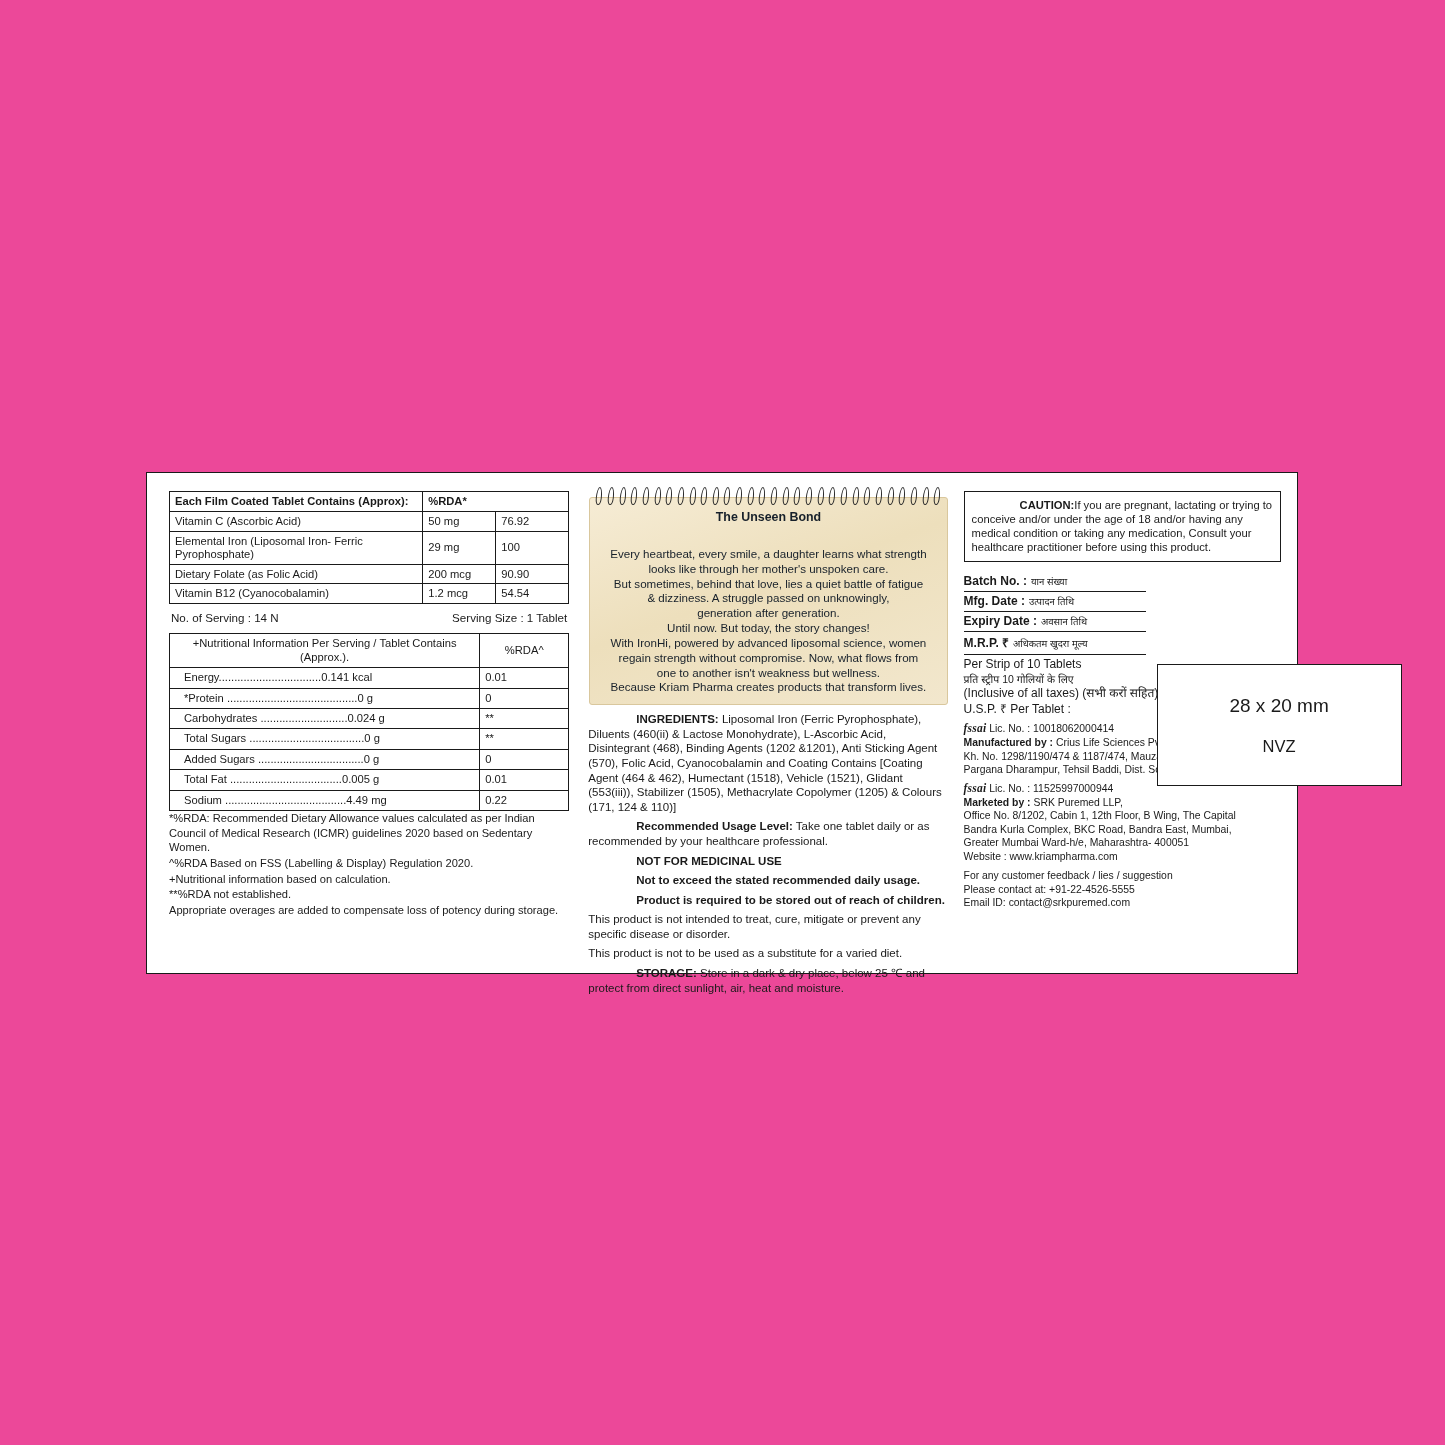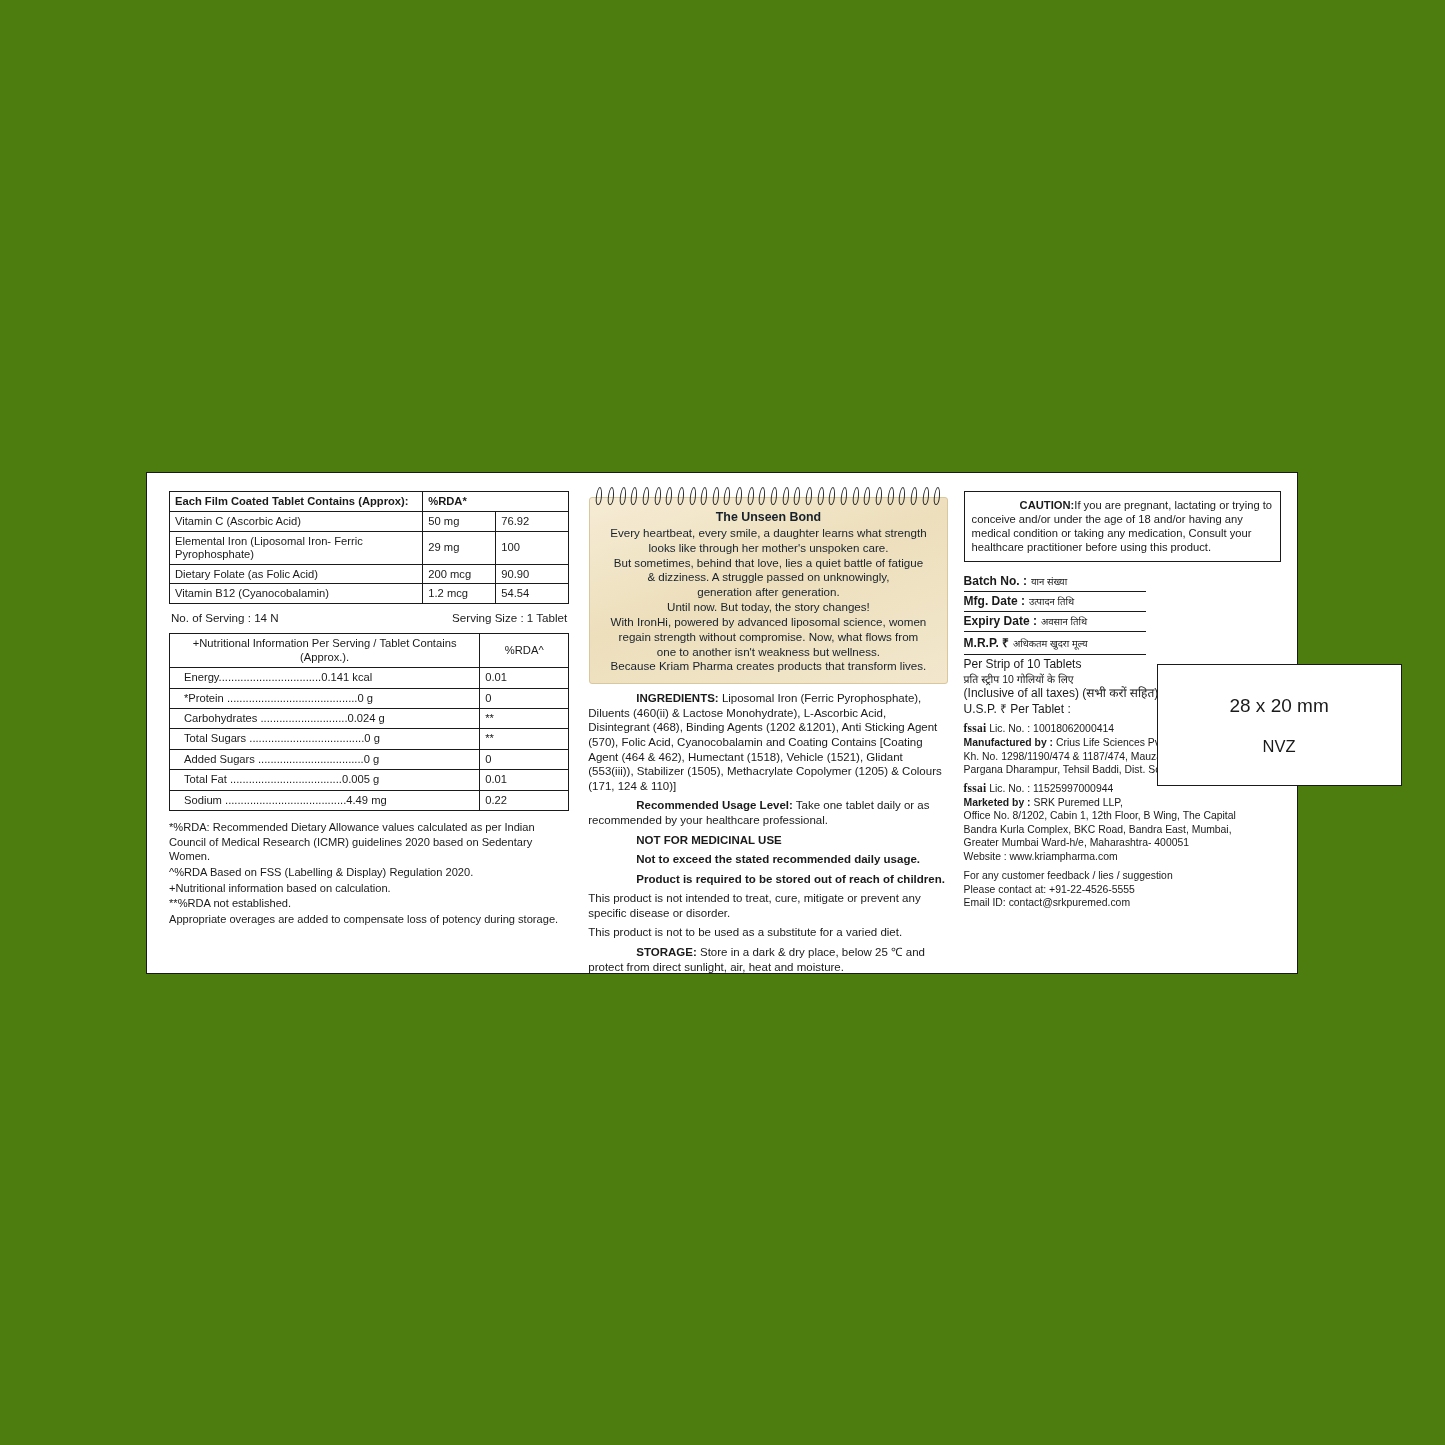--- a/index.html
+++ b/index.html
@@ -7,21 +7,21 @@
     padding: 0;
     background: #efefef;
     width: 1445px;
     height: 1445px;
     font-family: "Liberation Sans", sans-serif;
   }
   #stage {
     position: relative;
     width: 1445px;
     height: 1445px;
-    background: #4d7c0f;
+    background: #ec4899;
     overflow: hidden;
   }
   #label {
     position: absolute;
     left: 146px;
     top: 472px;
     width: 1152px;
     height: 502px;
     background: #ffffff;
     border: 1px solid #1a1a1a;
@@ -81,21 +81,21 @@
     line-height: 1.2;
   }
   table.nutri2 th { font-weight: normal; text-align: center; }
   .n2-name { padding-left: 14px !important; border-right: none !important; }
   .n2-val  { width: 78px; text-align: left; }
 
   .footnotes {
     font-size: 11.1px;
     line-height: 1.32;
     color: #1a1a1a;
-    margin-top: 9px;
+    margin-top: 0;
   }
   .footnotes p { margin: 0 0 1px 0; }
 
   
   .story-card {
     position: relative;
     margin: 14px 2px 4px 2px;
     background: #f3e6c8;
     background-image: linear-gradient(160deg, #f6ecd5 0%, #eddfbc 45%, #f2e7cd 100%);
     border: 1px solid #d9c79d;
@@ -122,21 +122,21 @@
     height: 16px;
     border: 1.6px solid #2b2b2b;
     border-radius: 50% 50% 45% 45% / 60% 60% 40% 40%;
     border-top-color: #2b2b2b;
     background: transparent;
     transform: skewX(-6deg);
   }
   .story-title {
     font-weight: bold;
     font-size: 12.4px;
-    margin-bottom: 0;
+    margin-bottom: 21px;
   }
   .story-body p { margin: 0; }
 
   .mid-text {
     font-size: 11.5px;
     line-height: 1.27;
     color: #1a1a1a;
     margin-top: 7px;
   }
   .mid-text p { margin: 0 0 5px 1px; }
@@ -190,20 +190,21 @@
     margin-top: 2px;
   }
   .strip-info .hi { font-size: 10.5px; }
   .small-block {
     font-size: 10.4px;
     line-height: 1.3;
     color: #1a1a1a;
   }
   .small-block .bb { font-weight: bold; }
   .fssai {
+    font-style: italic;
     font-weight: bold;
     font-family: "Liberation Serif", serif;
     font-size: 11.5px;
     letter-spacing: .2px;
   }
   .mt4 { margin-top: 4px; }
   .mt6 { margin-top: 6px; }
 </style>
 </head>
 <body>

